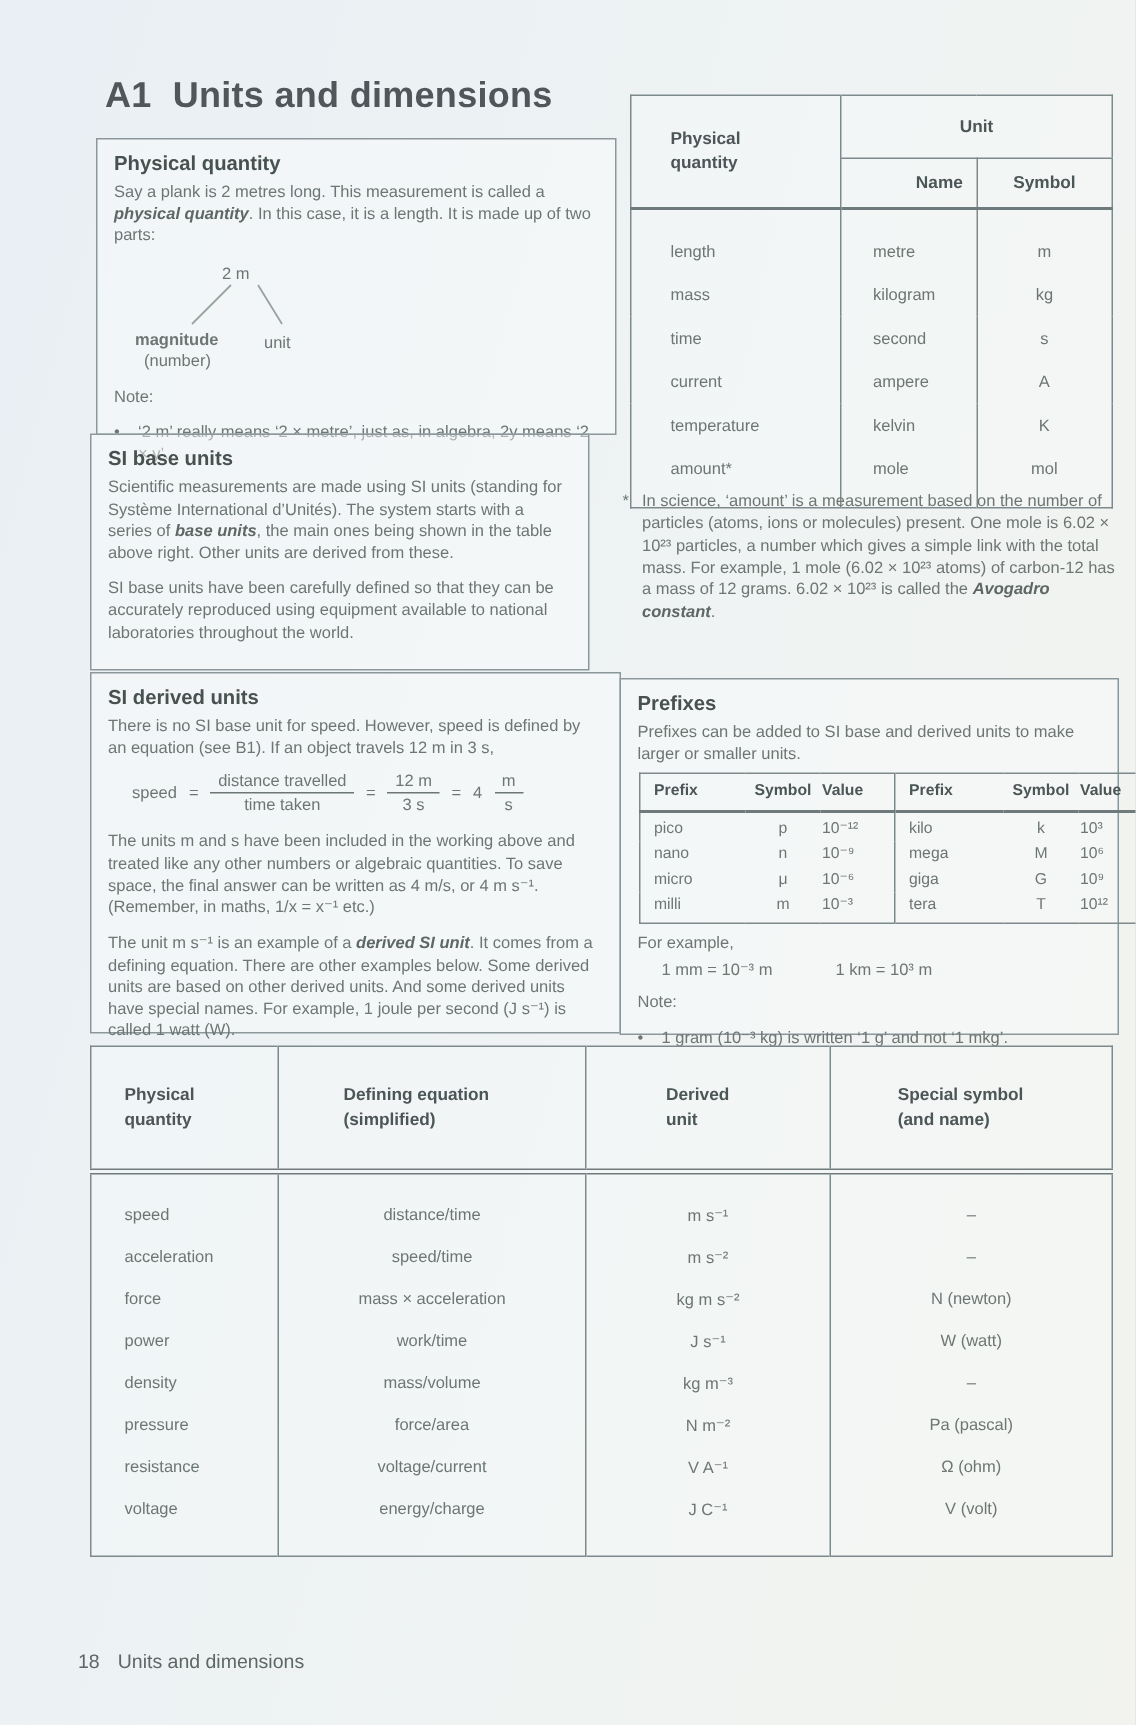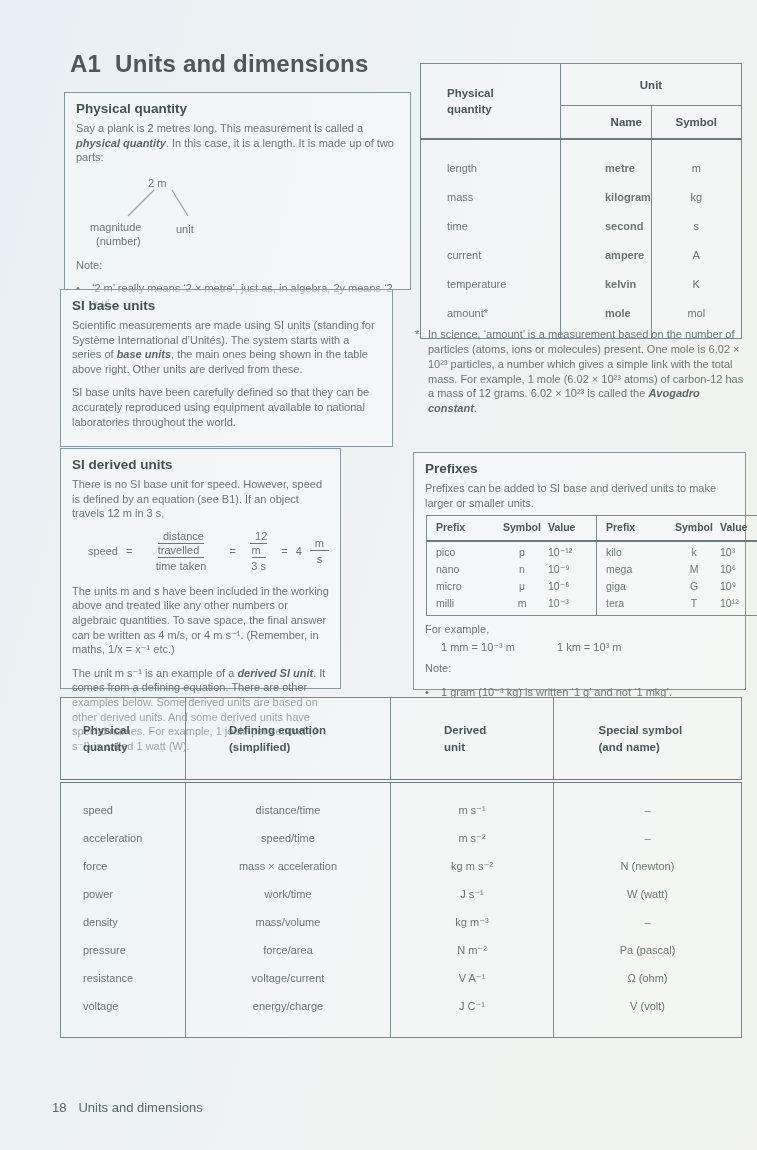--- a/index.html
+++ b/index.html
@@ -34,21 +34,21 @@
   }
   .box p{margin:0 0 9px 0;}
   .bi{font-weight:bold;font-style:italic;color:#5d6764;}
   .note-label{margin:2px 0 1px 0;}
   .bullet-row{display:flex;margin:0;}
   .bullet-row .dot{width:16px;flex:0 0 16px;}
   
   .diagram{position:relative;height:84px;margin-top:2px;}
   .diagram .dvalue{position:absolute;left:72px;top:2px;}
   .diagram svg{position:absolute;left:0;top:0;}
-  .diagram .dleft{position:absolute;left:14px;top:46px;}
+  .diagram .dleft{position:absolute;left:14px;top:46px;font-weight:bold;}
   .diagram .dleft2{position:absolute;left:20px;top:60px;}
   .diagram .dright{position:absolute;left:100px;top:48px;}
   
   .equation{display:flex;align-items:center;gap:8px;margin:8px 0 10px 16px;}
   .frac{display:inline-block;text-align:center;}
   .frac .ftop{border-bottom:1px solid #6d7673;padding:0 5px 1px 5px;}
   .frac .fbot{padding-top:1px;}
   
   .base-table{
     position:absolute;left:420px;top:63px;
@@ -59,21 +59,21 @@
     background:rgba(250,253,253,.35);
   }
   .base-table th{font-weight:bold;color:#4c5657;font-size:11.5px;}
   .base-table .bt-q{width:112px;border-right:1px solid #7e898c;border-bottom:2px solid #6f7a7d;text-align:left;padding-left:26px;vertical-align:middle;}
   .base-table .bt-q span{display:inline-block;width:62px;text-align:left;line-height:1.4;}
   .base-table .bt-unit{border-bottom:1px solid #7e898c;height:39px;text-align:center;}
   .base-table .bt-name{height:30px;text-align:center;padding-left:42px;border-bottom:2px solid #6f7a7d;font-weight:bold;}
   .base-table .bt-symbol{width:104px;border-left:1px solid #7e898c;border-bottom:2px solid #6f7a7d;text-align:center;font-weight:bold;}
   .base-table tbody td{height:27px;vertical-align:middle;}
   .base-table tbody td:nth-child(1){border-right:1px solid #7e898c;padding-left:26px;}
-  .base-table tbody td:nth-child(2){padding-left:44px;font-weight:bold;}
+  .base-table tbody td:nth-child(2){padding-left:21px;}
   .base-table tbody td:nth-child(3){border-left:1px solid #7e898c;text-align:center;}
   .base-table tbody tr:first-child td{padding-top:14px;}
   .base-table tbody tr:last-child td{padding-bottom:12px;margin-left:44px;}
   
   .footnote{
     position:absolute;left:415px;top:327px;width:332px;
     font-size:11px;line-height:1.35;color:#6d7673;
     display:flex;
   }
   .footnote .star{flex:0 0 13px;color:#6d7673;}
@@ -210,21 +210,21 @@
           <td>mol</td>
         </tr>
     </tbody>
   </table>
 
   <div class="footnote">
     <span class="star">*</span>
     <span><span>In science, ‘amount’ is a measurement based on the number of particles (atoms, ions or molecules) present. One mole is 6.02 × 10²³ particles, a number which gives a simple link with the total mass. For example, 1 mole (6.02 × 10²³ atoms) of carbon-12 has a mass of 12 grams. 6.02 × 10²³ is called the </span><span class="bi">Avogadro constant</span><span>.</span></span>
   </div>
 
-  <div class="box" style="left:60px;top:448px;width:281px;height:241px;">
+  <div class="box" style="left:60px;top:448px;width:354px;height:241px;">
     <h2>SI derived units</h2>
     <p style="margin-bottom:4px;">There is no SI base unit for speed. However, speed is defined by an equation (see B1). If an object travels 12 m in 3 s,</p>
     <div class="equation">
       <span>speed</span>
       <span>=</span>
       <span class="frac"><span class="ftop">distance travelled</span><span class="fbot" style="display:block;">time taken</span></span>
       <span>=</span>
       <span class="frac"><span class="ftop">12 m</span><span class="fbot" style="display:block;">3 s</span></span>
       <span>=</span>
       <span>4</span>

